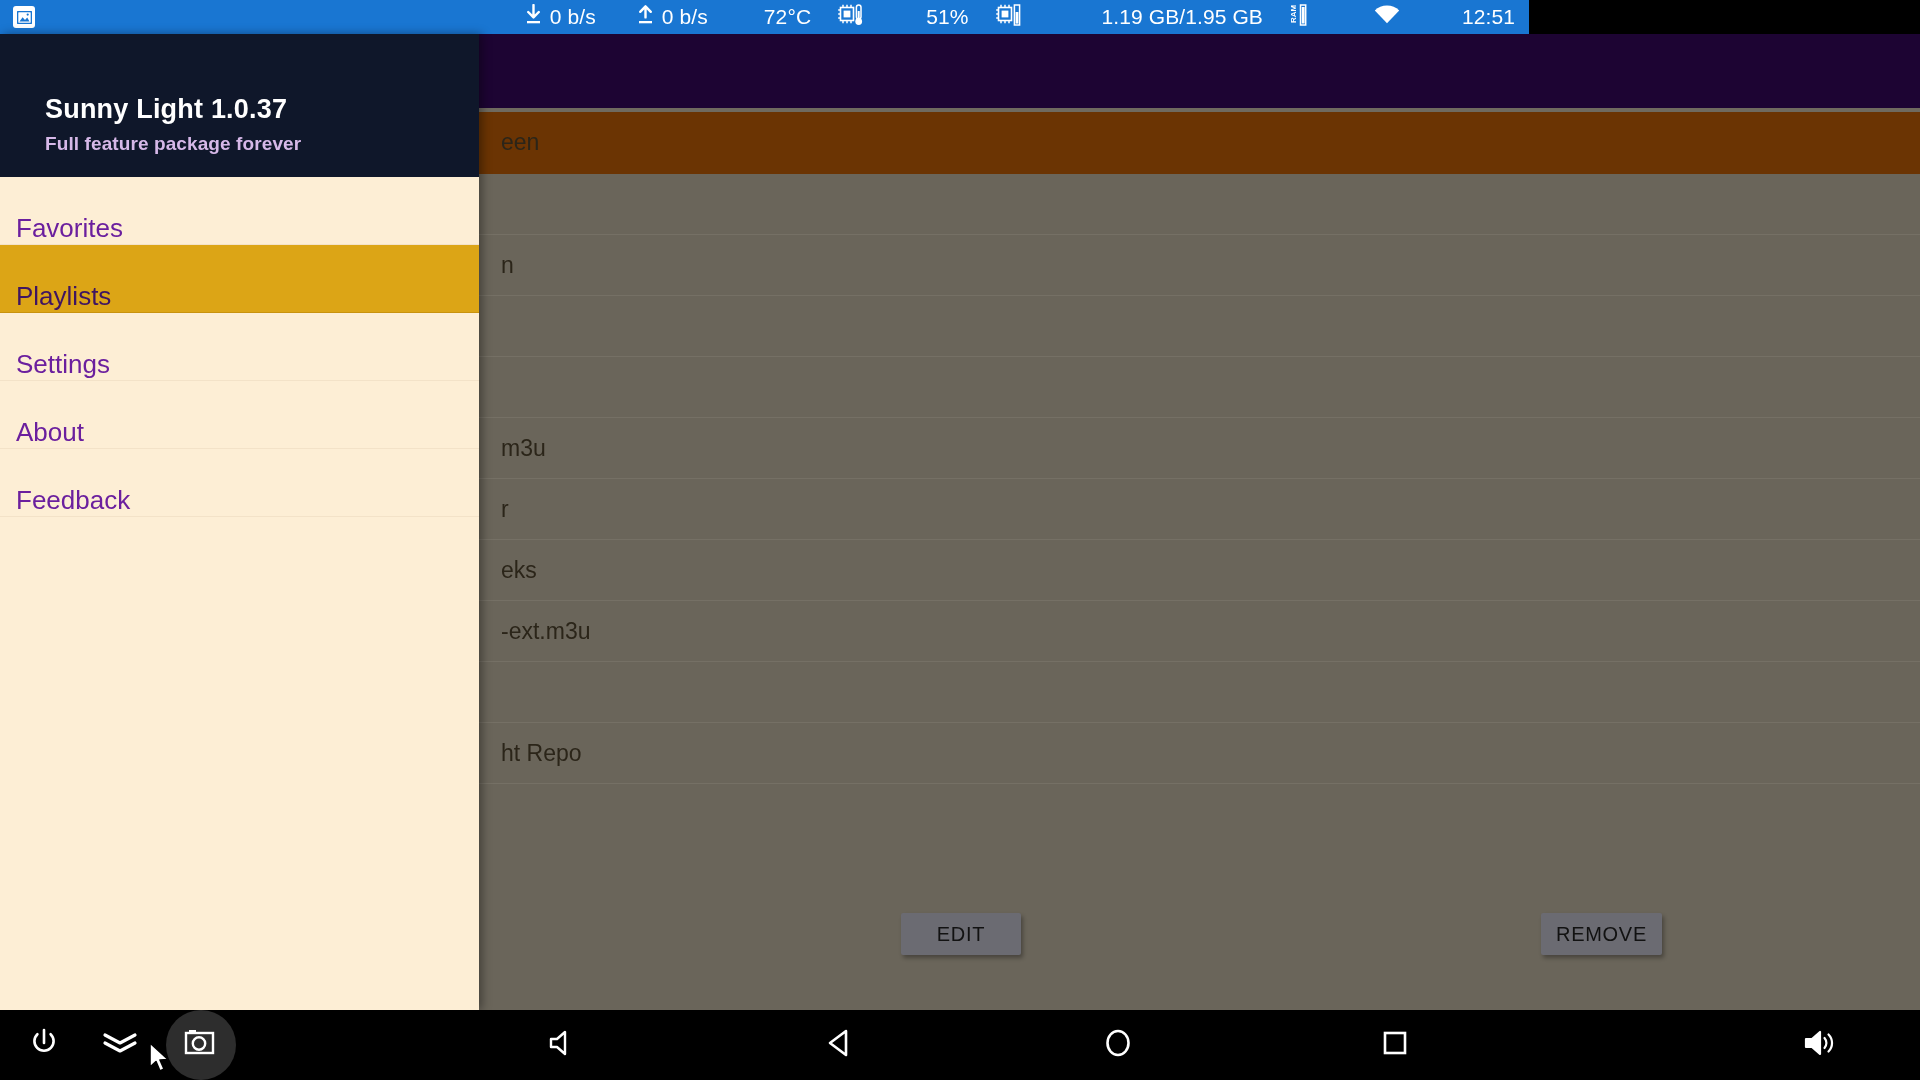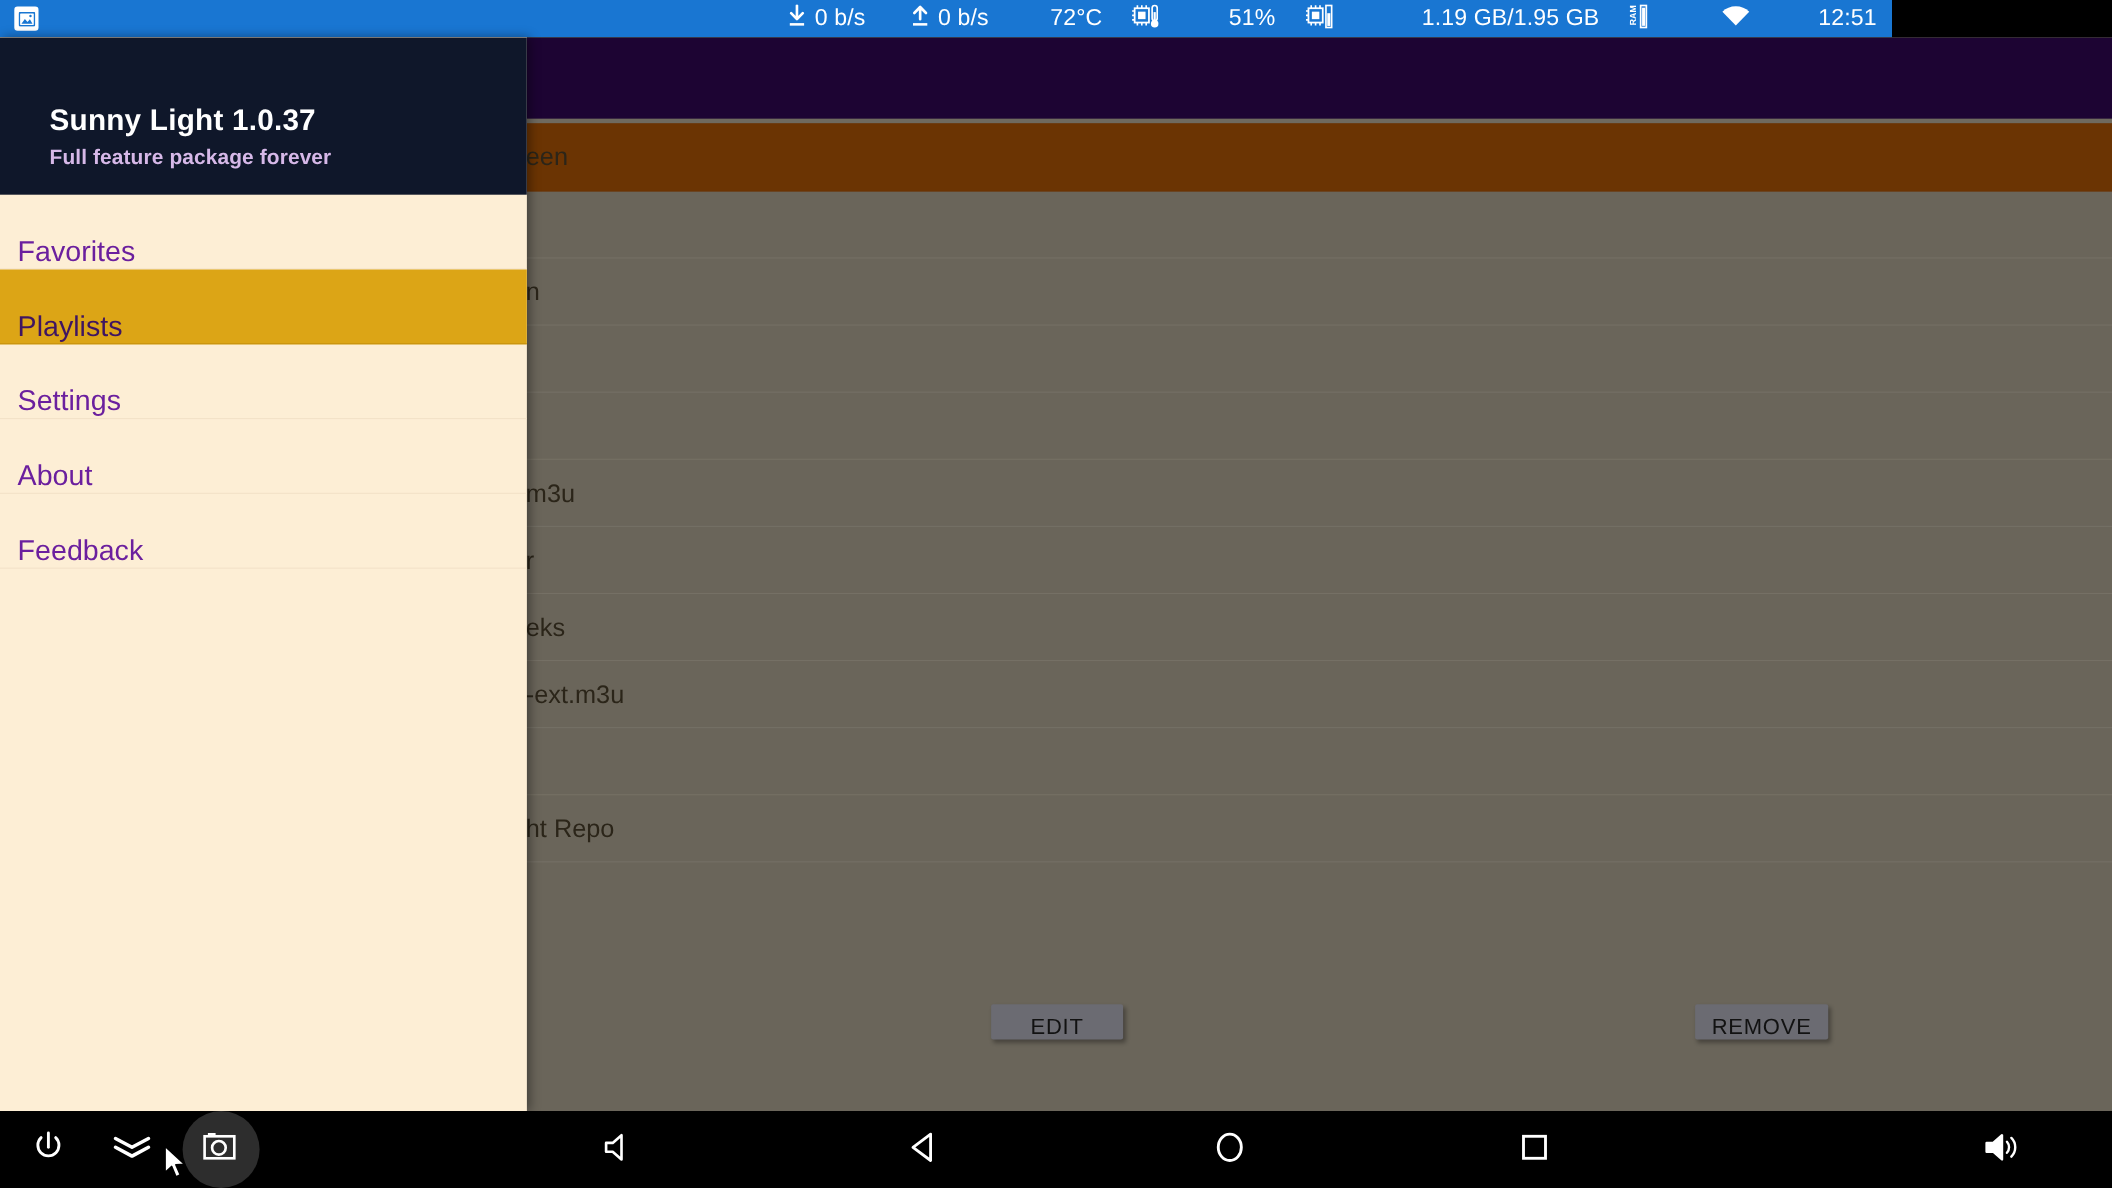--- a/index.html
+++ b/index.html
@@ -7,21 +7,21 @@
     width: 1920px; height: 1080px;
     overflow: hidden;
     background: #000;
     font-family: "Liberation Sans", sans-serif;
   }
   #screen { position: relative; width: 1920px; height: 1080px; }
 
   
   .statusbar {
     position: absolute; top: 0; left: 0;
-    width: 1720px; height: 34px;
+    width: 1529px; height: 34px;
     background: #1976d2;
     display: flex; align-items: center;
     color: #fff;
   }
   .sb-left { display: flex; align-items: center; padding-left: 13px; }
   .sb-appicon {
     width: 22px; height: 22px; border-radius: 3px;
     background: #fff; position: relative;
     display: flex; align-items: center; justify-content: center;
   }
@@ -48,35 +48,36 @@
   .plist { list-style:none; }
   .plist li {
     position:relative;
     height:61px;
     border-bottom:1px solid #757065;
     display:flex; align-items:center;
     padding-left:478px;
     font-size:23px;
     color:#2b2519;
     white-space:nowrap;
+    margin-left:23px;
   }
   .plist li.sel {
     background:#6b3403;
     border-bottom:1px solid #6b3403;
     height:62px;
   }
   .btn {
     position:absolute;
     background:#6b6b72;
     color:#121212;
     font-size:20px;
     letter-spacing:.7px;
     font-weight:500;
     padding:0 10px;
-    height:32px;
+    height:42px;
     line-height:42px;
     border:none;
     border-radius:2px;
     box-shadow:2px 3px 4px rgba(0,0,0,.32);
     font-family:"Liberation Sans", sans-serif;
   }
   .btn-edit { left:901px; top:913px; width:120px; }
   .btn-remove { left:1541px; top:913px; width:121px; }
 
   

